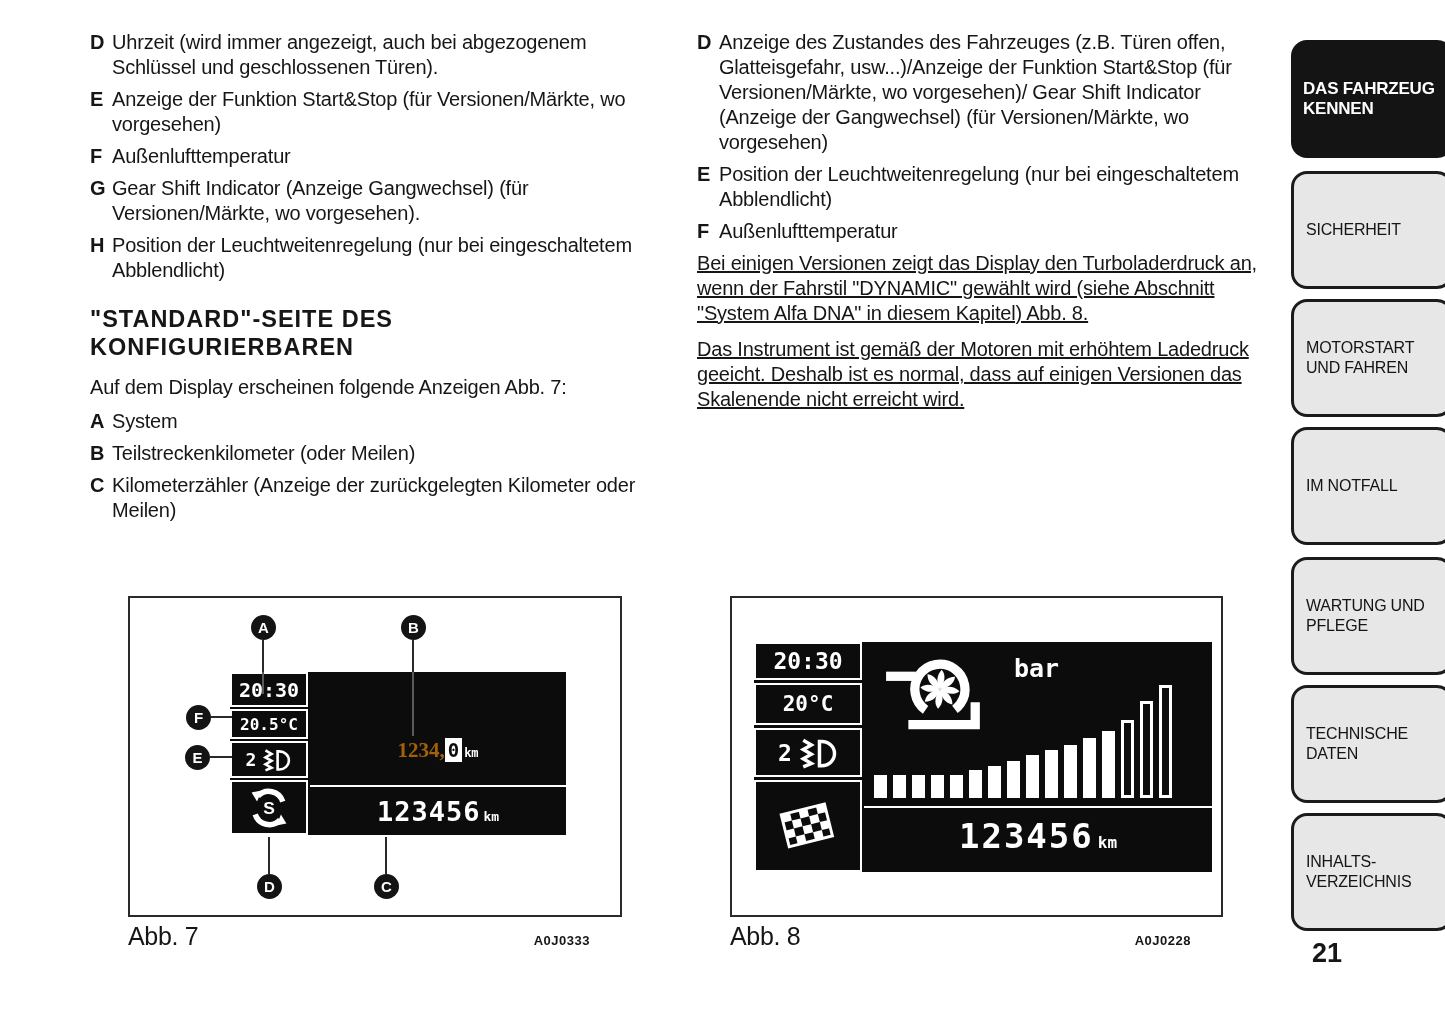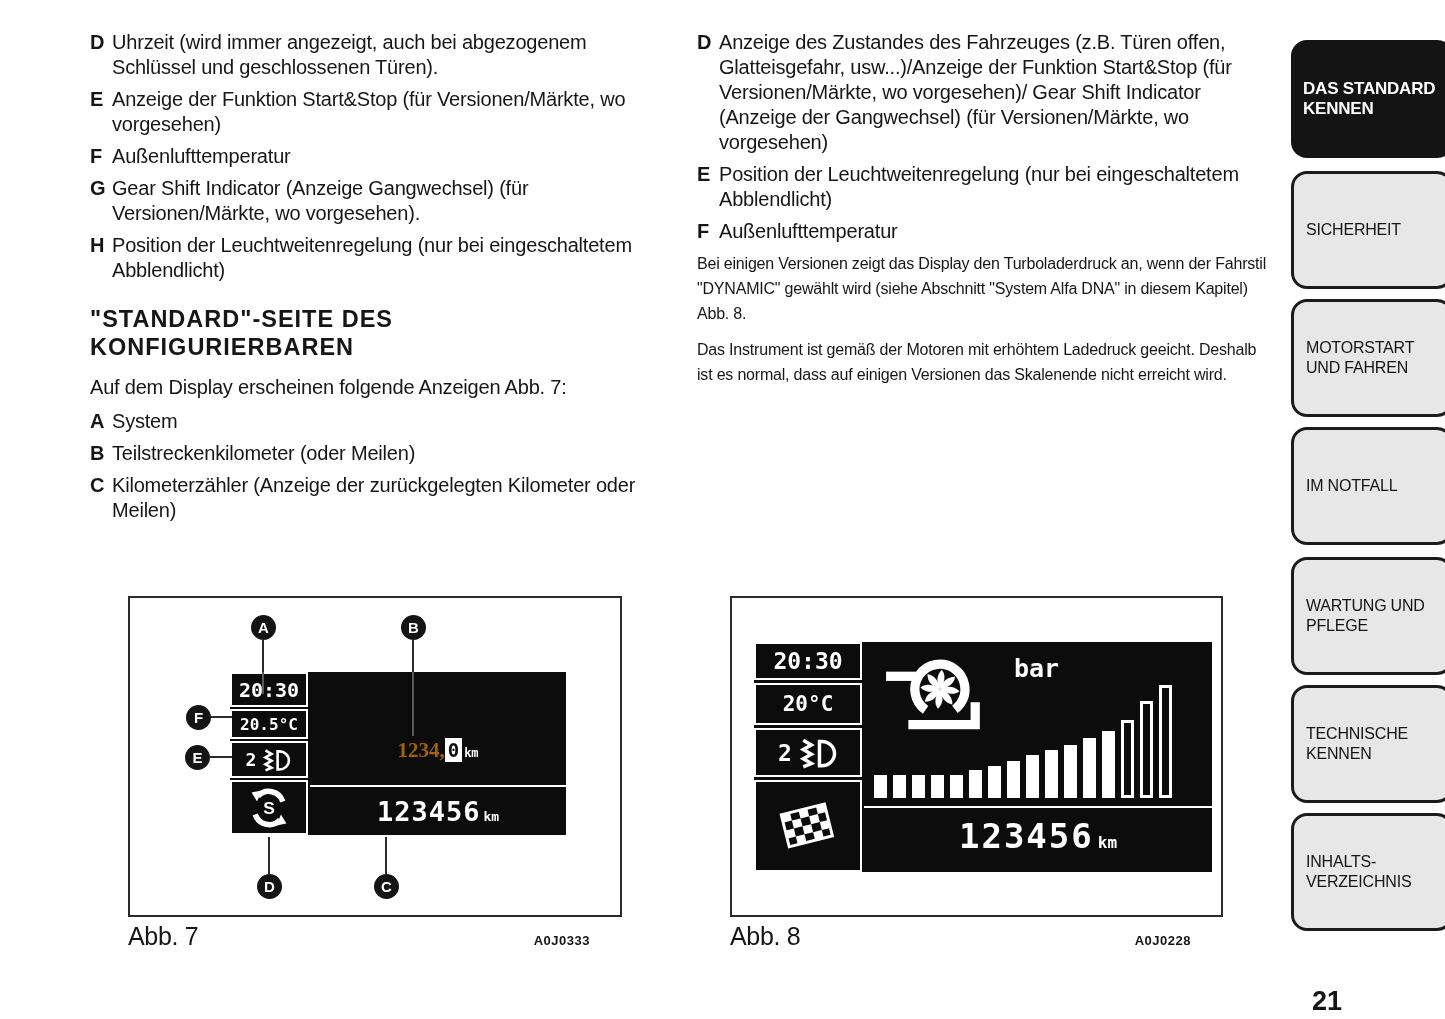--- a/index.html
+++ b/index.html
@@ -7,21 +7,21 @@
   .page{position:absolute;inset:0;background:#fff;}
 
   
   .col{position:absolute;top:30px;}
   .col-left{left:90px;width:578px;}
   .col-right{left:697px;width:578px;}
   .li{display:flex;margin-bottom:7px;font-size:20px;line-height:25px;letter-spacing:-0.2px;}
   .li .lt{font-weight:bold;flex:0 0 17px;margin-right:5px;}
   .heading{margin:22px 0 14px 0;font-size:23.5px;font-weight:bold;letter-spacing:1px;line-height:28px;}
   .intro{font-size:20px;line-height:25px;margin-bottom:9px;letter-spacing:-0.2px;}
-  .para{font-size:16px;line-height:25px;margin:0 0 11px 0;letter-spacing:-0.2px;}
+  .para{font-size:20px;line-height:25px;margin:0 0 11px 0;letter-spacing:-0.2px;text-decoration:underline;}
 
   
   .figwrap{position:absolute;}
   .fig7pos{left:128px;top:596px;width:494px;}
   .fig8pos{left:730px;top:596px;width:493px;}
   .frame{position:relative;border:2px solid #2a2a2a;background:#fff;height:321px;box-sizing:border-box;}
   .figcap{display:flex;justify-content:space-between;align-items:baseline;margin-top:5px;}
   .abb{font-size:25px;letter-spacing:-0.3px;}
   .figcode{font-size:13px;font-weight:bold;letter-spacing:0.5px;padding-right:32px;margin-top:8px;}
 
@@ -65,21 +65,21 @@
   .odo8{position:absolute;top:174px;width:100%;text-align:center;}
   .odo8 .ov{font-family:"DejaVu Sans Mono",monospace;font-weight:bold;font-size:34px;color:#fff;letter-spacing:2px;}
   .odo8 .un{font-family:"DejaVu Sans Mono",monospace;font-weight:bold;font-size:16px;color:#fff;margin-left:4px;}
 
   
   .sidebar{position:absolute;left:1291px;top:0;width:154px;height:100%;}
   .tab{position:absolute;left:0;width:162px;height:118px;border-radius:16px;box-sizing:border-box;
        display:flex;align-items:center;padding:0 8px 0 12px;font-size:16px;line-height:20px;letter-spacing:-0.2px;}
   .tab.inactive{background:#e7e7e7;border:3px solid #1b1b1b;color:#141414;}
   .tab.active{background:#141414;color:#fff;font-weight:bold;font-size:17px;}
-  .pagenum{position:absolute;left:1312px;top:938px;font-size:27px;font-weight:bold;margin-top:48px;}
+  .pagenum{position:absolute;left:1312px;top:938px;font-size:27px;font-weight:bold;}
 </style>
 </head>
 <body>
 
 <div class="page">
 
   <div class="col col-left">
     <div class="li">
       <span class="lt">D</span>
       <span>Uhrzeit (wird immer angezeigt, auch bei abgezogenem Schlüssel und geschlossenen Türen).</span>
@@ -281,36 +281,36 @@
       </div>
     </div>
     <div class="figcap">
       <span class="abb">Abb. 8</span>
       <span class="figcode">A0J0228</span>
     </div>
   </div>
 
   <div class="sidebar">
     <div class="tab active" style="top:40px">
-        <span>DAS STANDARD KENNEN</span>
+        <span>DAS FAHRZEUG KENNEN</span>
       </div>
     <div class="tab inactive" style="top:171px">
         <span>SICHERHEIT</span>
       </div>
     <div class="tab inactive" style="top:299px">
         <span>MOTORSTART UND FAHREN</span>
       </div>
     <div class="tab inactive" style="top:427px">
         <span>IM NOTFALL</span>
       </div>
     <div class="tab inactive" style="top:557px">
         <span>WARTUNG UND PFLEGE</span>
       </div>
     <div class="tab inactive" style="top:685px">
-        <span>TECHNISCHE KENNEN</span>
+        <span>TECHNISCHE DATEN</span>
       </div>
     <div class="tab inactive" style="top:813px">
         <span>INHALTS-VERZEICHNIS</span>
       </div>
   </div>
 
   <div class="pagenum">21</div>
 </div>
 
 </body></html>

